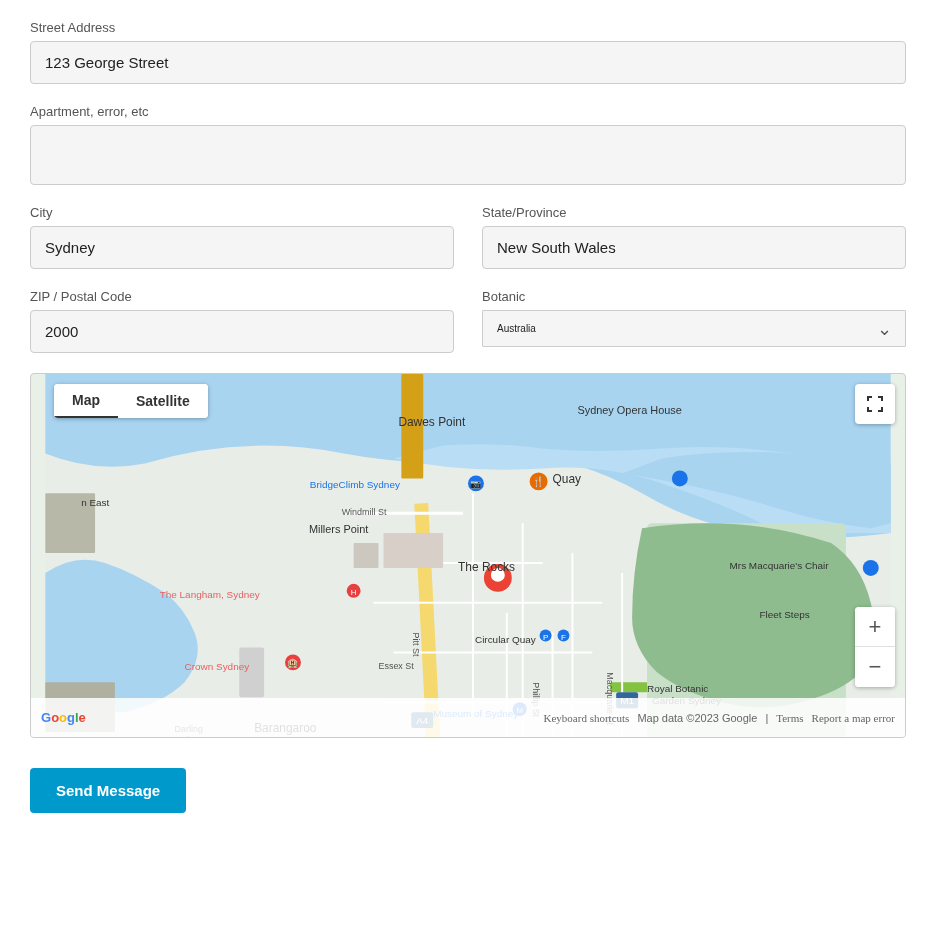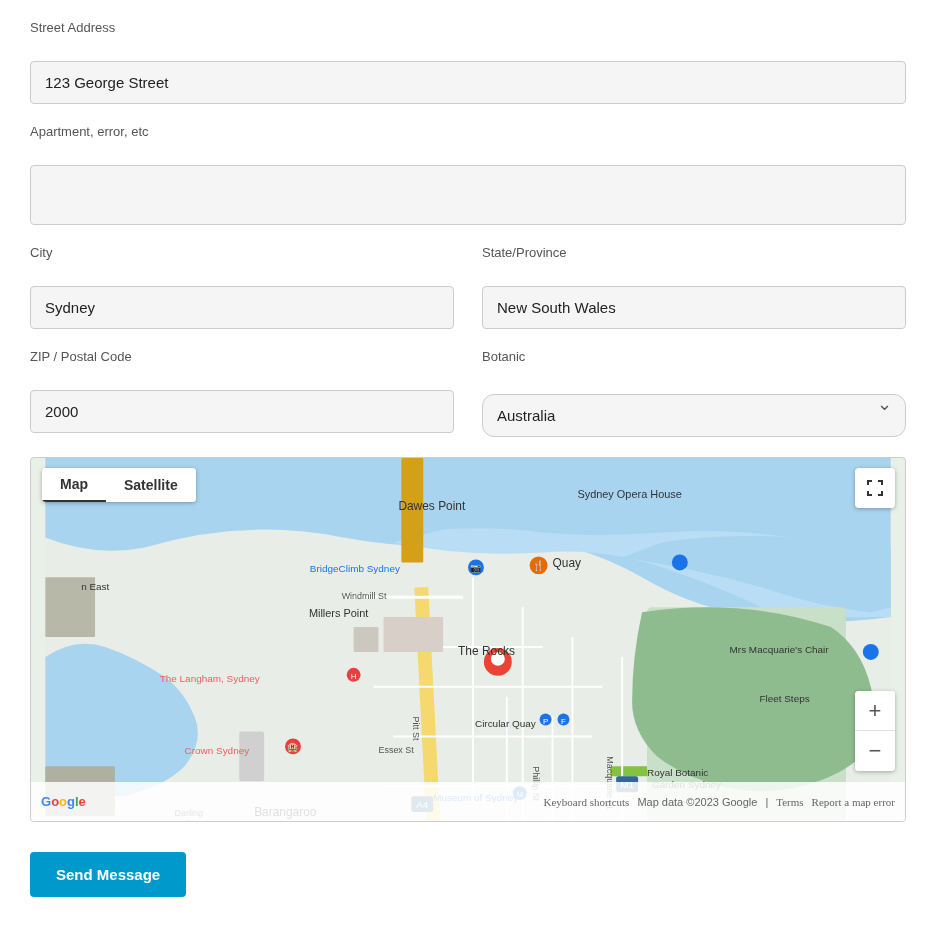--- a/index.html
+++ b/index.html
@@ -22,46 +22,44 @@
     }
     .form-input {
       width: 100%;
       padding: 12px 14px;
       border: 1px solid #ccc;
       border-radius: 4px;
       background: #f5f5f5;
       font-size: 15px;
       color: #222;
       outline: none;
-      margin-top: 20px;
     }
     .form-row {
       display: flex;
       gap: 28px;
       margin-bottom: 20px;
     }
     .form-col {
       flex: 1;
     }
     .select-wrapper {
       position: relative;
     }
     .select-wrapper select {
       width: 100%;
       padding: 12px 40px 12px 14px;
       border: 1px solid #ccc;
-      border-radius: 12px;
+      border-radius: 1px;
       background: #f5f5f5;
-      font-size: 15px;
+      font-size: 10px;
       color: #222;
       appearance: none;
       -webkit-appearance: none;
       outline: none;
       cursor: pointer;
-      margin-top: 24px;
     }
     .select-arrow {
       position: absolute;
       right: 14px;
       top: 50%;
       transform: translateY(-50%);
       pointer-events: none;
       color: #555;
       font-size: 18px;
     }
@@ -72,21 +70,21 @@
       border-radius: 4px;
       overflow: hidden;
       position: relative;
       margin-bottom: 30px;
       background: #e8f0e8;
     }
     
     .map-type-toggle {
       position: absolute;
       top: 10px;
-      left: 11px;
+      left: 23px;
       background: #fff;
       border-radius: 4px;
       overflow: hidden;
       display: flex;
       z-index: 10;
       box-shadow: 0 1px 4px rgba(0,0,0,0.3);
     }
     .map-type-btn {
       padding: 8px 18px;
       border: none;

